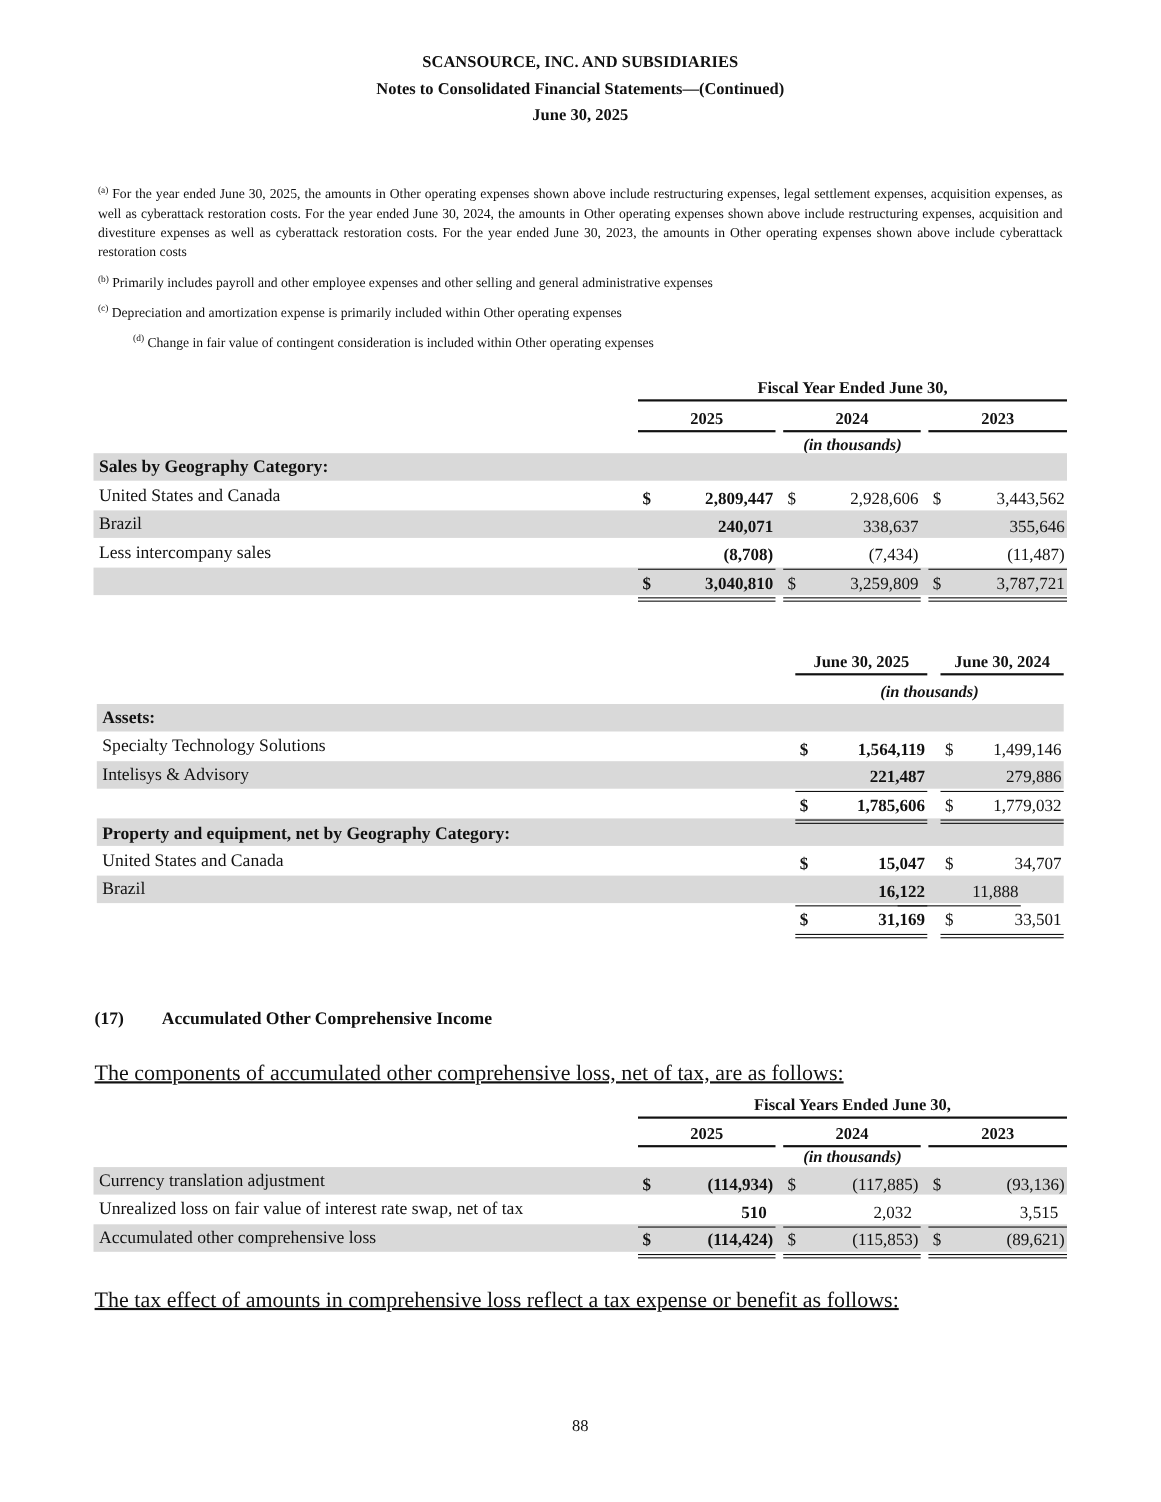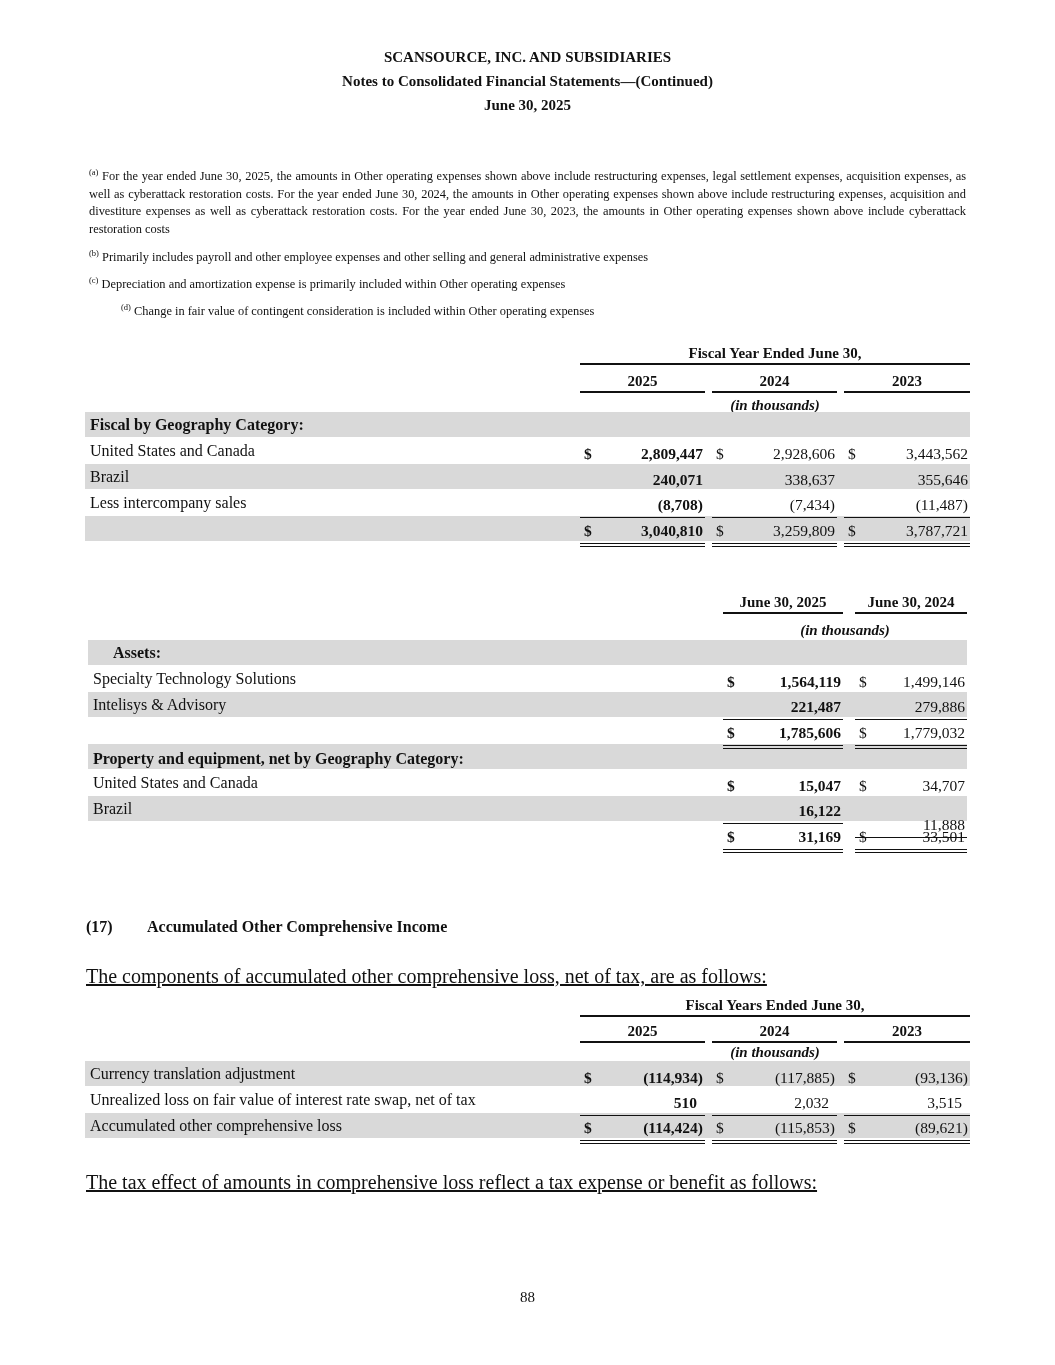--- a/index.html
+++ b/index.html
@@ -38,21 +38,21 @@
   <div class="abs colhdr" style="left:580px;top:344px;width:390px;">Fiscal Year Ended June 30,</div>
   <div class="abs colhdr" style="left:580px;top:372px;width:125px;">2025</div>
   <div class="abs colhdr" style="left:712px;top:372px;width:125px;">2024</div>
   <div class="abs colhdr" style="left:844px;top:372px;width:126px;">2023</div>
   <div class="abs ital" style="left:580px;top:397px;width:390px;">(in thousands)</div>
 
   <div class="abs band" style="left:85px;top:412px;width:885px;"></div>
   <div class="abs band" style="left:85px;top:464px;width:885px;"></div>
   <div class="abs band" style="left:85px;top:516px;width:885px;"></div>
 
-  <div class="abs lbl bold" style="top:412px;">Fiscal by Geography Category:</div>
+  <div class="abs lbl bold" style="top:412px;">Sales by Geography Category:</div>
   <div class="abs lbl" style="top:438px;">United States and Canada</div>
   <div class="abs lbl" style="top:464px;">Brazil</div>
   <div class="abs lbl" style="top:490px;">Less intercompany sales</div>
 
   <div class="abs cell bold" style="left:580px;top:441px;width:125px;">
       <span class="dol">$</span>
       <span class="val">2,809,447</span>
     </div>
   <div class="abs cell" style="left:712px;top:441px;width:125px;">
       <span class="dol">$</span>
@@ -106,21 +106,21 @@
 <div>
   <div class="abs colhdr" style="left:723px;top:593px;width:120px;">June 30, 2025</div>
   <div class="abs colhdr" style="left:855px;top:593px;width:112px;">June 30, 2024</div>
   <div class="abs ital" style="left:723px;top:622px;width:244px;">(in thousands)</div>
 
   <div class="abs band" style="left:88px;top:640px;width:879px;"></div>
   <div class="abs band" style="left:88px;top:692px;width:879px;"></div>
   <div class="abs band" style="left:88px;top:744px;width:879px;"></div>
   <div class="abs band" style="left:88px;top:796px;width:879px;"></div>
 
-  <div class="abs lbl bold" style="top:640px;left:93px;margin-left:20px;">Assets:</div>
+  <div class="abs lbl bold" style="top:640px;left:93px;">Assets:</div>
   <div class="abs lbl" style="top:666px;left:93px;">Specialty Technology Solutions</div>
   <div class="abs lbl" style="top:692px;left:93px;">Intelisys &amp; Advisory</div>
   <div class="abs lbl bold" style="top:746px;left:93px;">Property and equipment, net by Geography Category:</div>
   <div class="abs lbl" style="top:770px;left:93px;">United States and Canada</div>
   <div class="abs lbl" style="top:796px;left:93px;">Brazil</div>
 
   <div class="abs cell bold" style="left:723px;top:669px;width:120px;">
       <span class="dol">$</span>
       <span class="val">1,564,119</span>
     </div>
@@ -150,21 +150,21 @@
       <span class="val">15,047</span>
     </div>
   <div class="abs cell" style="left:855px;top:773px;width:112px;">
       <span class="dol">$</span>
       <span class="val">34,707</span>
     </div>
   <div class="abs cell bold u1" style="left:723px;top:798px;width:120px;">
       <span></span>
       <span class="val">16,122</span>
     </div>
-  <div class="abs cell u1" style="left:855px;top:798px;width:112px;margin-top:14px;">
+  <div class="abs cell u1" style="left:816px;top:798px;width:112px;">
       <span></span>
       <span class="val">11,888</span>
     </div>
   <div class="abs cell bold u2" style="left:723px;top:824px;width:120px;">
       <span class="dol">$</span>
       <span class="val">31,169</span>
     </div>
   <div class="abs cell u2" style="left:855px;top:824px;width:112px;">
       <span class="dol">$</span>
       <span class="val">33,501</span>

